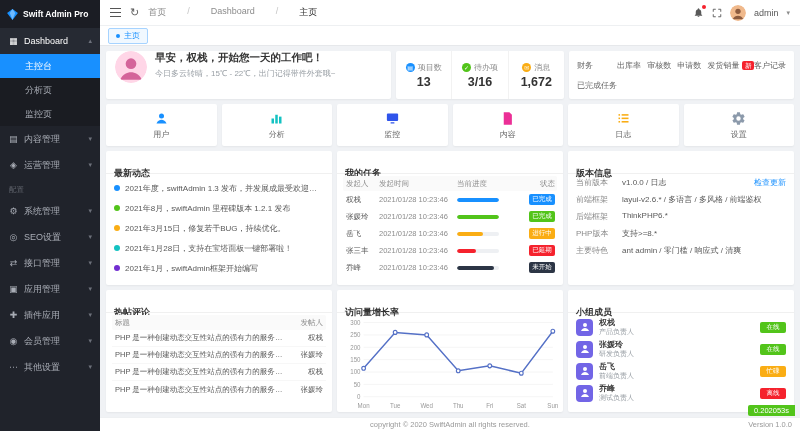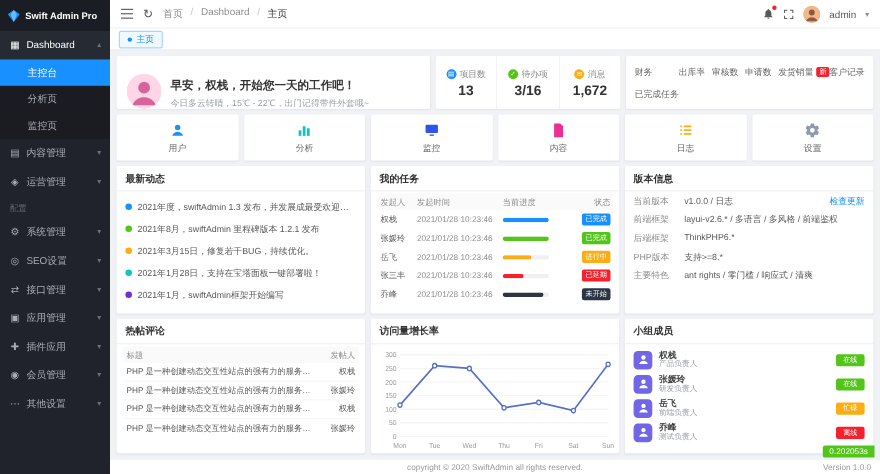--- a/index.html
+++ b/index.html
@@ -20,41 +20,41 @@
   .sub-item{height:24px;display:flex;align-items:center;padding-left:25px;cursor:pointer;white-space:nowrap}
   .sub-item.active{background:#1890ff;color:#fff}
   .section-label{padding:7px 9px 3px;font-size:7.5px;color:#62666f}
 
   
   .main{flex:1;min-width:0;display:flex;flex-direction:column;position:relative}
   .topbar{height:26px;background:#fff;border-bottom:1px solid #eef0f2;display:flex;align-items:center;gap:9px;padding:0 10px;flex-shrink:0}
   .hamburger{width:11px;height:9px;border-top:1.5px solid #555;border-bottom:1.5px solid #555;position:relative;cursor:pointer}
   .hamburger::after{content:"";position:absolute;left:0;right:0;top:2.5px;height:1.5px;background:#555}
   .tb-icon{color:#595959;font-size:11px;cursor:pointer;display:flex;align-items:center;position:relative}
-  .breadcrumb{display:flex;gap:7px;color:#8c8c8c}
+  .breadcrumb{display:flex;gap:21px;color:#8c8c8c}
   .breadcrumb .sep{color:#c5c5c5}
   .breadcrumb .bc-cur{color:#333}
   .tb-right{margin-left:auto;display:flex;align-items:center;gap:8px}
   .dot-red{position:absolute;top:-2px;right:-2px;width:4px;height:4px;border-radius:50%;background:#f5222d}
   .avatar-sm{width:16px;height:16px;border-radius:50%;overflow:hidden;cursor:pointer}
   .uname{color:#595959;cursor:pointer}
   .caret-dn{font-size:7px;color:#8c8c8c}
 
   .tabbar{height:20px;background:#fff;border-bottom:1px solid #e6e8eb;display:flex;align-items:center;padding:0 8px;flex-shrink:0}
   .tab{display:flex;align-items:center;gap:4px;font-size:8px;color:#1890ff;background:#f0f8ff;border:1px solid #a6d3ff;border-radius:2px;padding:1.5px 7px;cursor:pointer}
   .tab .tdot{width:4px;height:4px;border-radius:50%;background:#1890ff}
 
   .content{flex:1;min-height:0;padding:5px 6px;display:flex;flex-direction:column;gap:5px;overflow:hidden}
   .row{display:flex;gap:5px}
   .card{background:#fff;border-radius:2px;box-shadow:0 1px 2px rgba(0,0,0,.05);overflow:hidden}
-  .card-header{height:23px;line-height:23px;padding:0 8px;border-bottom:1px solid #f0f0f0;font-size:9px;font-weight:bold;color:#333;flex-shrink:0}
+  .card-header{height:23px;line-height:23px;padding:11px 8px;border-bottom:1px solid #f0f0f0;font-size:9px;font-weight:bold;color:#333;flex-shrink:0}
 
   
   .row1{height:48px;flex-shrink:0}
-  .card-welcome{width:285px;display:flex;align-items:flex-end;gap:8px;padding:0 9px}
+  .card-welcome{width:285px;display:flex;align-items:flex-start;gap:8px;padding:0 9px}
   .avatar-lg{width:32px;height:32px;border-radius:50%;overflow:hidden;flex-shrink:0}
   .welcome-title{font-size:10.5px;font-weight:bold;color:#333;white-space:nowrap}
   .welcome-sub{font-size:8px;color:#9aa0a6;margin-top:3px;white-space:nowrap}
   .card-overview{width:168px;display:flex;align-items:stretch}
   .stat{flex:1;display:flex;flex-direction:column;align-items:center;justify-content:center;gap:2px;border-right:1px solid #f2f2f2}
   .stat:last-child{border-right:none}
   .stat-top{display:flex;align-items:center;gap:3px;color:#8c8c8c;font-size:8px}
   .stat-ico{width:9px;height:9px;border-radius:50%;color:#fff;font-size:6px;display:flex;align-items:center;justify-content:center}
   .stat-num{font-size:12.5px;font-weight:bold;color:#333}
   .card-links{flex:1;display:grid;grid-template-columns:repeat(6,1fr);grid-template-rows:1fr 1fr;padding:4px 8px;align-items:center}
@@ -473,21 +473,21 @@
             <div class="ver-row">
               <span class="ver-label">后端框架</span>
               <span class="ver-value">ThinkPHP6.*</span>
             </div>
             <div class="ver-row">
               <span class="ver-label">PHP版本</span>
               <span class="ver-value">支持&gt;=8.*</span>
             </div>
             <div class="ver-row">
               <span class="ver-label">主要特色</span>
-              <span class="ver-value">ant rights / 零门槛 / 响应式 / 清爽</span>
+              <span class="ver-value">ant admin / 零门槛 / 响应式 / 清爽</span>
             </div>
           </div>
         </div>
       </div>
 
       <div class="row row4">
         <div class="card">
           <div class="card-header">热帖评论</div>
           <div class="cmt-body">
             <div class="cmt-row cmt-head">

